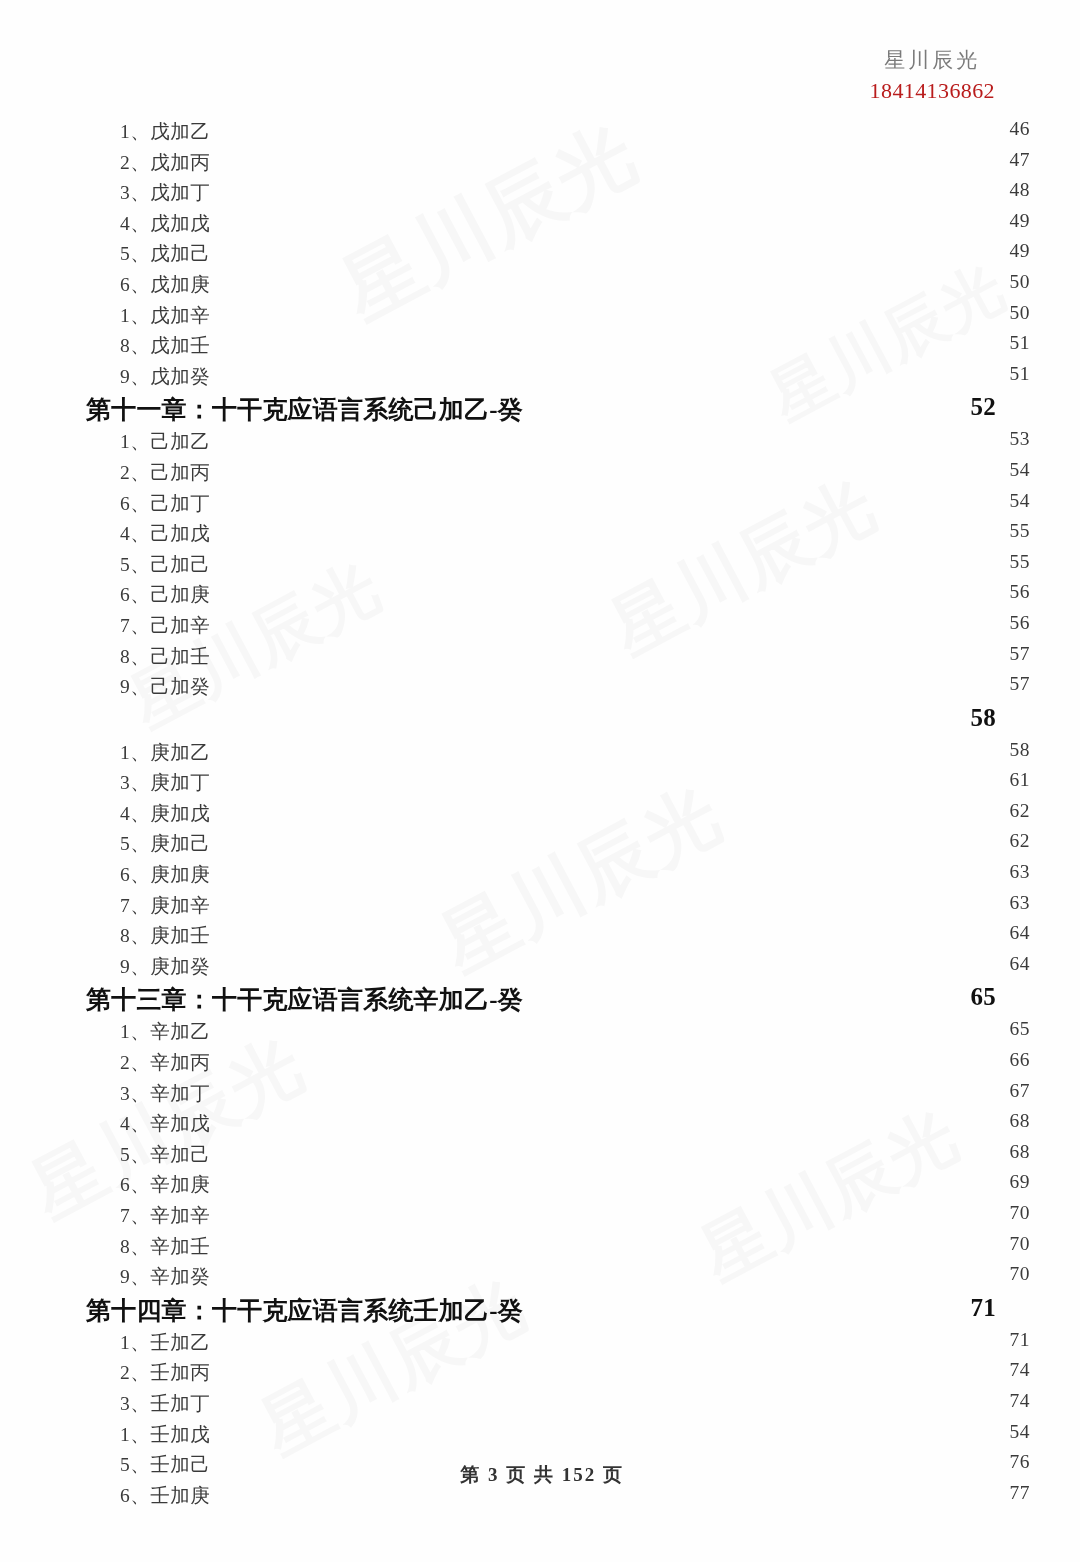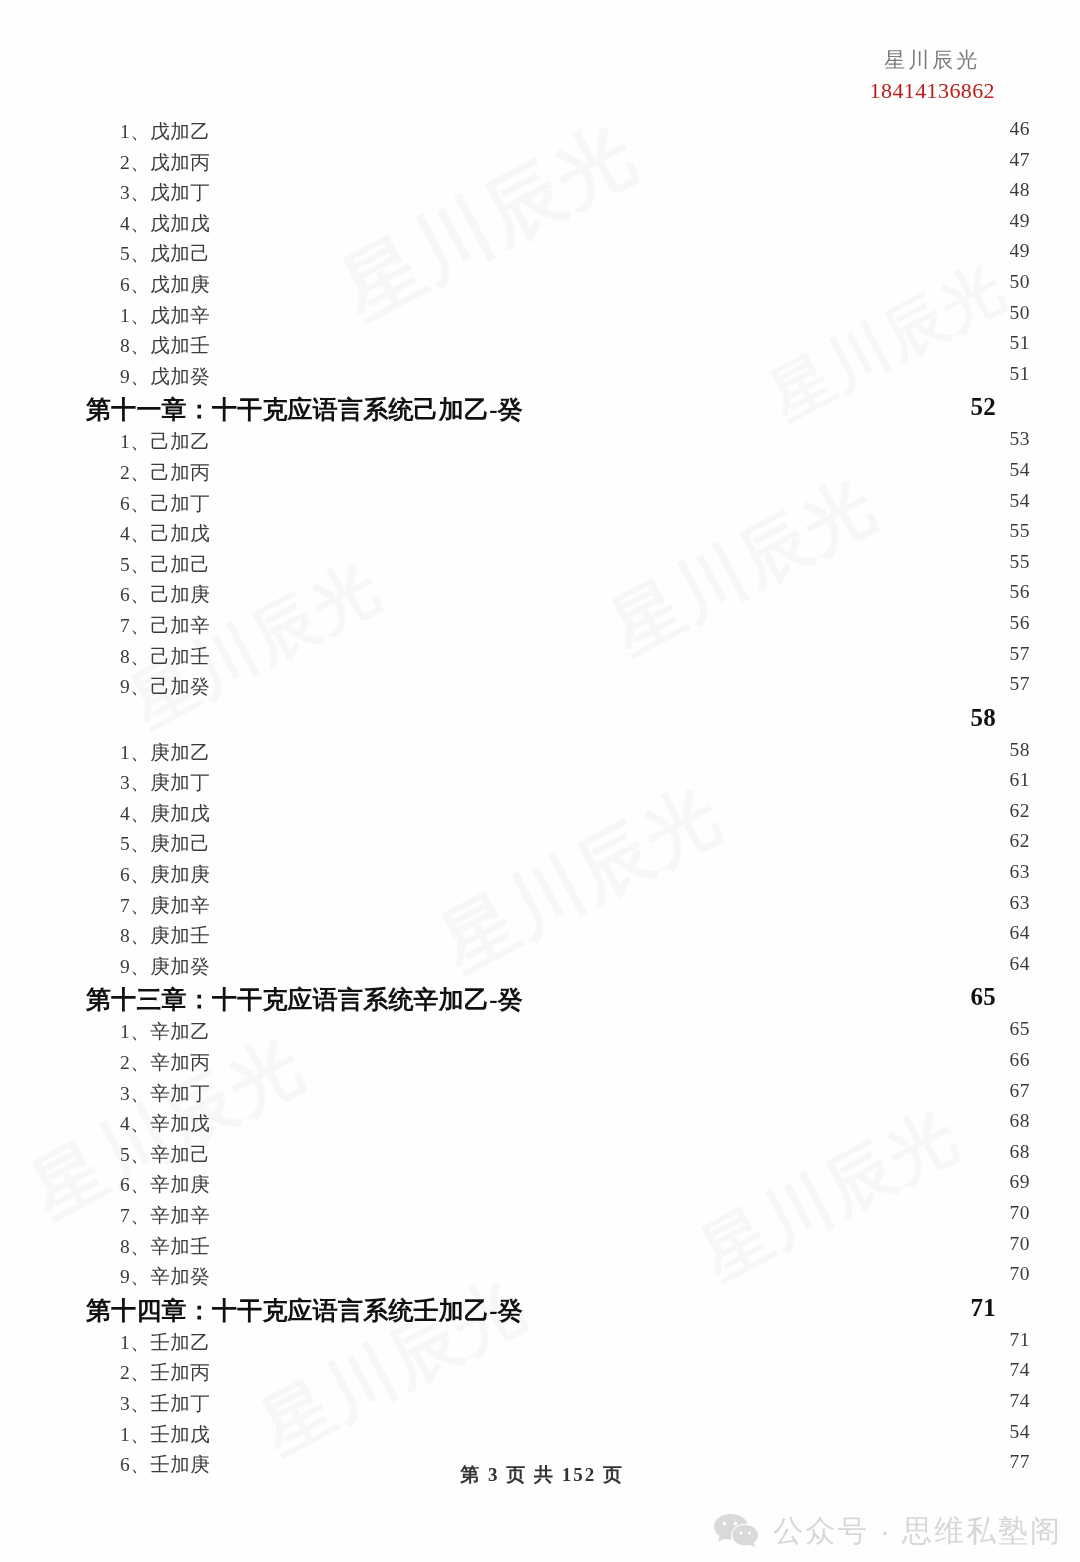--- a/index.html
+++ b/index.html
@@ -382,41 +382,33 @@
         <span class="txt">3、壬加丁</span>
         <span class="dots"></span>
         <span class="pg">74</span>
       </div>
       <div class="toc-row lvl-entry">
         <span class="txt">1、壬加戊</span>
         <span class="dots"></span>
         <span class="pg">54</span>
       </div>
       <div class="toc-row lvl-entry">
+        <span class="txt">5、壬加己</span>
+        <span class="dots"></span>
+        <span class="pg">76</span>
+      </div>
+      <div class="toc-row lvl-entry">
         <span class="txt">6、壬加庚</span>
         <span class="dots"></span>
         <span class="pg">77</span>
       </div>
     </div>
 
   <div class="footer">
     <span>第</span>
     <span class="num">3</span>
     <span>页 共</span>
     <span class="num">152</span>
     <span>页</span>
   </div>
 
-  <div class="banner">
-    <span class="wechat-icon">
-      <svg width="46" height="36" viewBox="0 0 46 36" aria-hidden="true">
-        <path d="M17 2C8.2 2 1 7.6 1 14.6c0 3.9 2.2 7.4 5.7 9.7L5 30l6-3.2c1.8.5 3.9.8 6 .8 .6 0 1.2 0 1.8-.1-.5-1.2-.8-2.5-.8-3.9 0-6.6 6.6-11.9 14.8-11.9 .6 0 1.1 0 1.6.1C33.2 6.4 25.9 2 17 2z" fill="#bcbcbc"></path>
-        <circle cx="11.5" cy="11.5" r="1.9" fill="#fdfdfd"></circle>
-        <circle cx="22.5" cy="11.5" r="1.9" fill="#fdfdfd"></circle>
-        <path d="M45 23.3c0-5.6-5.8-10.2-12.9-10.2s-12.9 4.6-12.9 10.2c0 5.6 5.8 10.1 12.9 10.1 1.6 0 3.2-.2 4.6-.6L42 35l-1.3-4.2c2.6-1.8 4.3-4.5 4.3-7.5z" fill="#bcbcbc"></path>
-        <circle cx="28" cy="21" r="1.6" fill="#fdfdfd"></circle>
-        <circle cx="36.5" cy="21" r="1.6" fill="#fdfdfd"></circle>
-      </svg>
-    </span>
-    <span class="banner-text">公众号 · 思维私塾阁</span>
-  </div>
 
 </div>
 
 </body></html>

